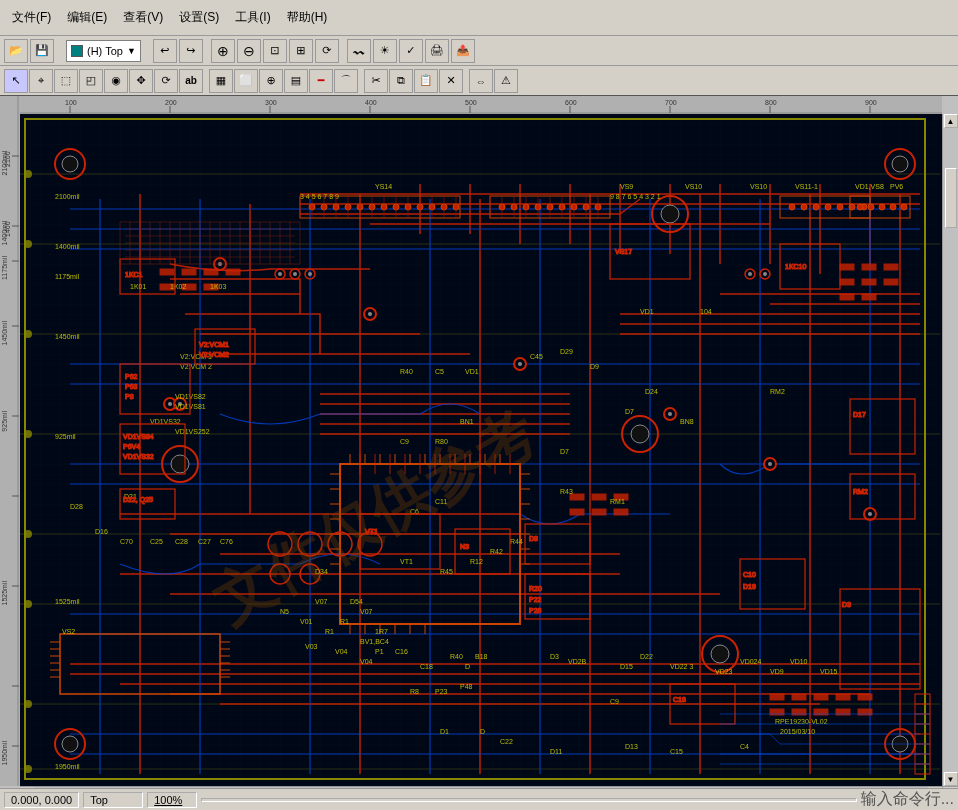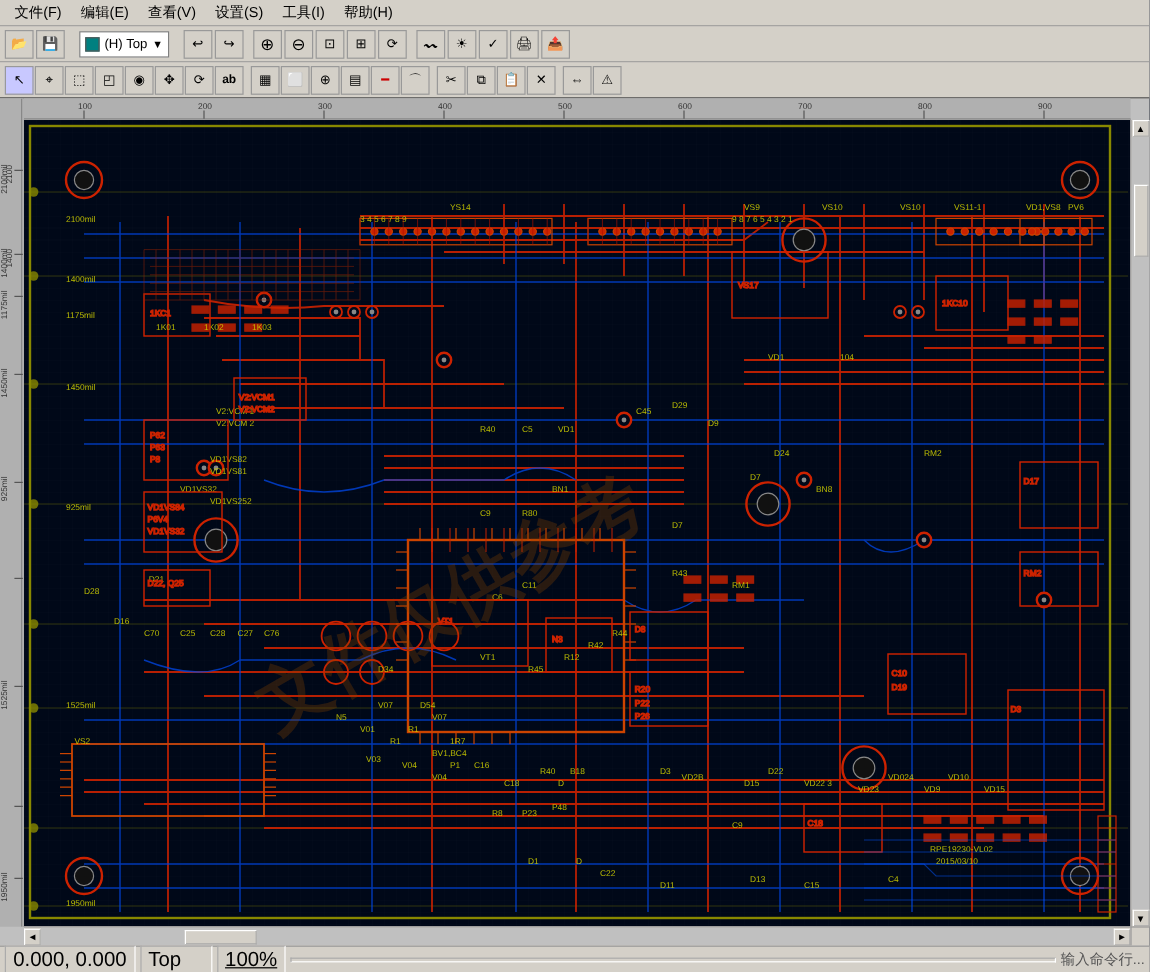--- a/index.html
+++ b/index.html
@@ -1,20 +1,20 @@
 <!DOCTYPE html>
 <html><head>
   <meta charset="utf-8">
   <style>
     * { margin: 0; padding: 0; box-sizing: border-box; }
     body { width: 958px; height: 810px; overflow: hidden; background: #c0c0c0; font-family: 'MS Sans Serif', Arial, sans-serif; font-size: 12px; }
     
     
     #menubar {
-      height: 22px;
+      height: 36px;
       background: #d4d0c8;
       border-bottom: 1px solid #999;
       display: flex;
       align-items: center;
       padding: 0 4px;
     }
     .menu-item {
       padding: 2px 8px;
       cursor: pointer;
       font-size: 12px;
@@ -137,21 +137,21 @@
       display: flex;
       align-items: center;
       padding: 0 4px;
       gap: 4px;
       position: absolute;
       bottom: 0; left: 0; right: 0;
     }
     .status-item {
       border: 1px inset #fff;
       padding: 1px 6px;
-      font-size: 17px;
+      font-size: 11px;
       background: #d4d0c8;
     }
     
     
     #pcb-svg {
       width: 100%;
       height: 100%;
     }
     
     
@@ -984,14 +984,14 @@
   </div>
 
   <div style="position:absolute; bottom:0; right:0; width:16px; height:16px; background:#d4d0c8; border-left:1px solid #999; border-top:1px solid #999;"></div>
 </div>
 
 <div id="statusbar" style="position:absolute; bottom:0; left:0; width:958px; height:22px; background:#d4d0c8; border-top:1px solid #999; display:flex; align-items:center; padding:0 4px; gap:4px;">
   <div class="status-item">0.000, 0.000</div>
   <div class="status-item" style="min-width:60px;">Top</div>
   <div class="status-item" style="min-width:50px;text-decoration:underline;">100%</div>
   <div class="status-item" style="flex:1;"></div>
-  <div style="font-size:12px; color:#555;">输入命令行...</div>
+  <div style="font-size:16px; color:#555;">输入命令行...</div>
 </div>
 
 </body></html>

